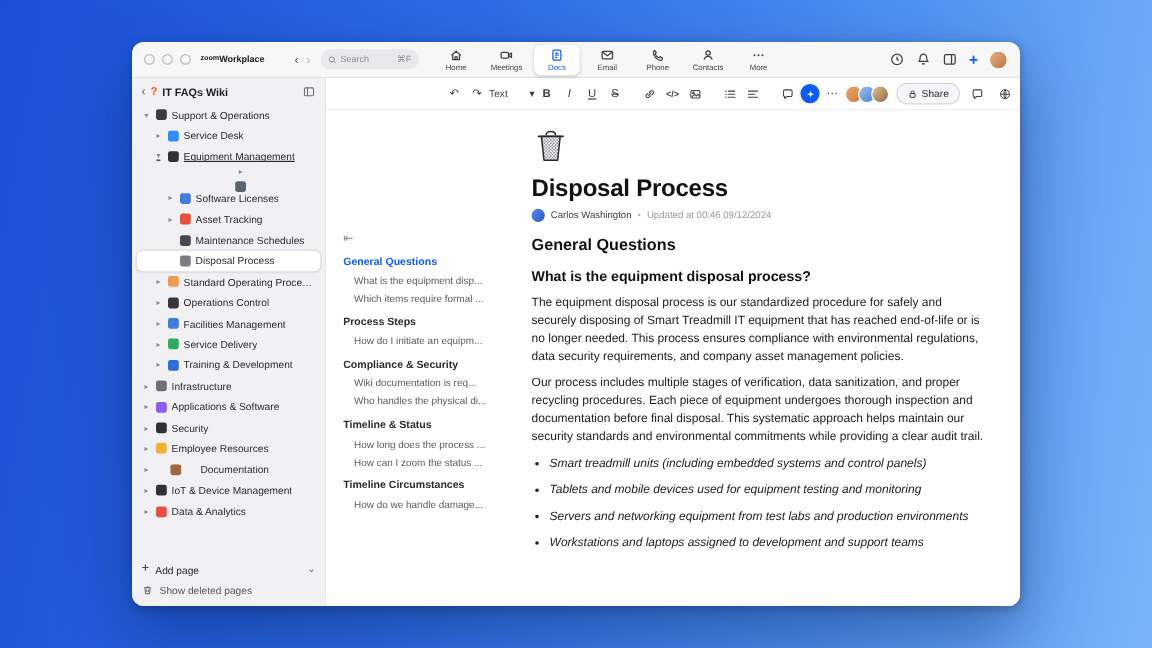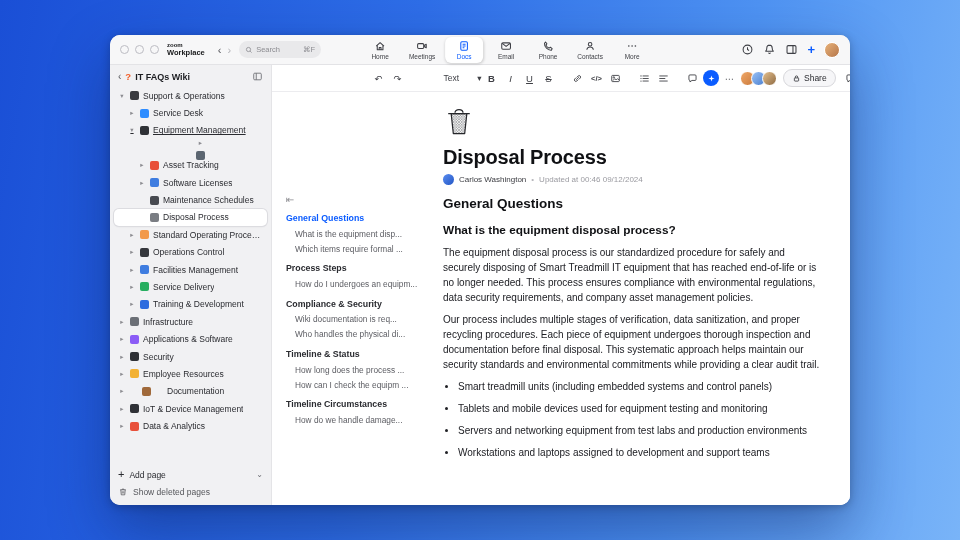--- a/index.html
+++ b/index.html
@@ -13,21 +13,21 @@
     position:absolute; left:110px; top:35px; width:740px; height:470px;
     background:#f7f7f8; border-radius:10px; overflow:hidden;
     box-shadow:0 25px 60px rgba(8,28,90,.45), 0 2px 8px rgba(0,0,0,.25);
     display:flex; flex-direction:column;
   }
   
   .titlebar { flex:0 0 30px; display:flex; align-items:center; position:relative;
     background:#f7f7f8; border-bottom:1px solid #e3e3e6; padding:0 10px; }
   .traffic { display:flex; gap:6px; margin-right:8px; }
   .dot { width:9px; height:9px; border-radius:50%; border:1px solid #bcbcc2; background:transparent; cursor:pointer; }
-  .brand { display:flex; flex-direction:column; line-height:1.05; margin-right:10px;justify-content:flex-end; }
+  .brand { display:flex; line-height:1.05; margin-right:22px;justify-content:flex-end; }
   .brand-top { font-size:6px; font-weight:bold; color:#17181a; }
   .brand-bottom { font-size:7.5px; font-weight:bold; color:#17181a; }
   .navarrow { font-size:11px; color:#55565b; padding:0 3px; cursor:pointer; }
   .navarrow.dim { color:#b3b3b8; }
   .searchbox { margin-left:5px; width:82px; height:17px; border-radius:9px; background:#e9e9eb;
     display:flex; align-items:center; gap:3px; padding:0 6px; color:#8c8c91; font-size:7.5px; cursor:text; }
   .searchbox svg { width:8px; height:8px; flex:0 0 8px; }
   .search-sc { margin-left:auto; }
   .nav-tabs { position:absolute; left:50%; top:2px; transform:translateX(-41%); height:26px; display:flex; gap:4px; }
   .nav-tab { display:flex; flex-direction:column; align-items:center; justify-content:center;
@@ -64,21 +64,21 @@
   .show-deleted svg { width:10px; height:10px; }
   
   .doc-area { flex:1; min-width:0; display:flex; flex-direction:column; background:#fff; }
   .ed-toolbar { flex:0 0 27px; border-bottom:1px solid #ececef; display:flex; align-items:center;
     padding:0 10px 0 98px; gap:2px; background:#fff; }
   .tb { border:none; background:none; height:18px; min-width:17px; border-radius:4px;
     display:flex; align-items:center; justify-content:center; color:#3f4046;
     font-size:9.5px; padding:0 3px; font-family:inherit; cursor:pointer; }
   .tb svg { width:11px; height:11px; }
   .sep { width:1px; height:12px; background:#e4e4e7; margin:0 4px; }
-  .text-style { font-size:8.5px; gap:18px;margin-left:36px; }
+  .text-style { font-size:8.5px; gap:18px; }
   .b { font-weight:bold; } .i { font-style:italic; } .u { text-decoration:underline; } .s { text-decoration:line-through; }
   .ai-btn { width:16px; height:16px; min-width:16px; border-radius:50%; background:#0b5cff; padding:0; }
   .ai-btn svg { width:9px; height:9px; }
   .ed-right { margin-left:auto; display:flex; align-items:center; gap:6px; }
   .avatars { display:flex; align-items:center; }
   .av { width:15px; height:15px; border-radius:50%; border:1.5px solid #fff; margin-left:-4px; cursor:pointer; }
   .av.a1 { margin-left:0; background:linear-gradient(135deg,#f0a868,#c97a3d); }
   .av.a2 { background:linear-gradient(135deg,#9ac1f5,#4a7fd0); }
   .av.a3 { background:linear-gradient(135deg,#e5c08e,#8f6b43); }
   .share-btn { display:flex; align-items:center; gap:3px; height:18px; padding:0 8px; border-radius:9px;
@@ -99,21 +99,21 @@
   .byline { display:flex; align-items:center; gap:5px; font-size:8px; height:12px; }
   .byline-avatar { width:11px; height:11px; border-radius:50%; background:linear-gradient(135deg,#5a8df0,#2457c5); }
   .byline-name { color:#3a3b40; }
   .byline-dot { color:#b7b7bc; }
   .byline-meta { color:#9a9aa0; }
   .doc-h2 { font-size:13.5px; font-weight:bold; color:#101114; margin:11px 0 0; cursor:text; }
   .doc-h3 { font-size:11.8px; font-weight:bold; color:#101114; margin:12px 0 8px; cursor:text; }
   .doc-h3 + .doc-h3, #doc-sections > .doc-h3:not(:first-child) { margin-top:17px; }
   .doc-p { font-size:10px; line-height:1.5; color:#202126; margin:0 0 7px; cursor:text; }
   .doc-ul { margin:4px 0 0; padding-left:15px; }
-  .doc-li { font-size:10px; line-height:1.5; color:#202126; margin-bottom:7px; cursor:text; }
+  .doc-li { font-size:10px; line-height:1.5; color:#202126; margin-bottom:7px; cursor:text;font-style:italic; }
 </style>
 </head>
 <body>
 
 <div class="window">
 
   <div class="titlebar">
     <div class="traffic">
       <span class="dot"></span>
       <span class="dot"></span>
@@ -229,27 +229,27 @@
             <span class="mini-icon" style="background:#2f3136"></span>
             <span class="tree-label">Equipment Management</span>
           </div>
           <div class="tree-row" style="padding-left: 24px; flex-direction: column;">
             <span class="chev">▸</span>
             <span class="mini-icon" style="background:#5b6570"></span>
             <span class="tree-label">Hardware Inventory</span>
           </div>
           <div class="tree-row" style="padding-left: 24px;">
             <span class="chev">▸</span>
+            <span class="mini-icon" style="background:#3f7de0"></span>
+            <span class="tree-label">Software Licenses</span>
+          </div>
+          <div class="tree-row" style="padding-left: 24px;">
+            <span class="chev">▸</span>
             <span class="mini-icon" style="background:#e8503a"></span>
             <span class="tree-label">Asset Tracking</span>
-          </div>
-          <div class="tree-row" style="padding-left: 24px;">
-            <span class="chev">▸</span>
-            <span class="mini-icon" style="background:#3f7de0"></span>
-            <span class="tree-label">Software Licenses</span>
           </div>
           <div class="tree-row" style="padding-left: 24px;">
             <span class="chev"></span>
             <span class="mini-icon" style="background:#474a50"></span>
             <span class="tree-label">Maintenance Schedules</span>
           </div>
           <div class="tree-row selected" style="padding-left: 24px;">
             <span class="chev"></span>
             <span class="mini-icon" style="background:#7a7d83"></span>
             <span class="tree-label">Disposal Process</span>
@@ -415,27 +415,27 @@
       </div>
 
       <div class="content">
         <div class="toc">
           <span class="toc-collapse">⇤</span>
           <div id="toc-list">
               <div class="toc-title active">General Questions</div>
               <div class="toc-item">What is the equipment disp...</div>
               <div class="toc-item">Which items require formal ...</div>
               <div class="toc-title">Process Steps</div>
-              <div class="toc-item">How do I undergoes an equipm...</div>
+              <div class="toc-item">How do I initiate an equipm...</div>
               <div class="toc-title">Compliance &amp; Security</div>
               <div class="toc-item">Wiki documentation is req...</div>
               <div class="toc-item">Who handles the physical di...</div>
               <div class="toc-title">Timeline &amp; Status</div>
               <div class="toc-item">How long does the process ...</div>
-              <div class="toc-item">How can I check the equipm ...</div>
+              <div class="toc-item">How can I zoom the status ...</div>
               <div class="toc-title">Timeline Circumstances</div>
               <div class="toc-item">How do we handle damage...</div>
             </div>
         </div>
 
         <div class="doc-body">
           <svg class="trash-icon" viewBox="0 0 36 36">
             <defs>
               <pattern id="hatch" width="3" height="3" patternUnits="userSpaceOnUse">
                 <path d="M0 3 3 0M0 0l3 3" stroke="#4a4b50" stroke-width="0.45"></path>

